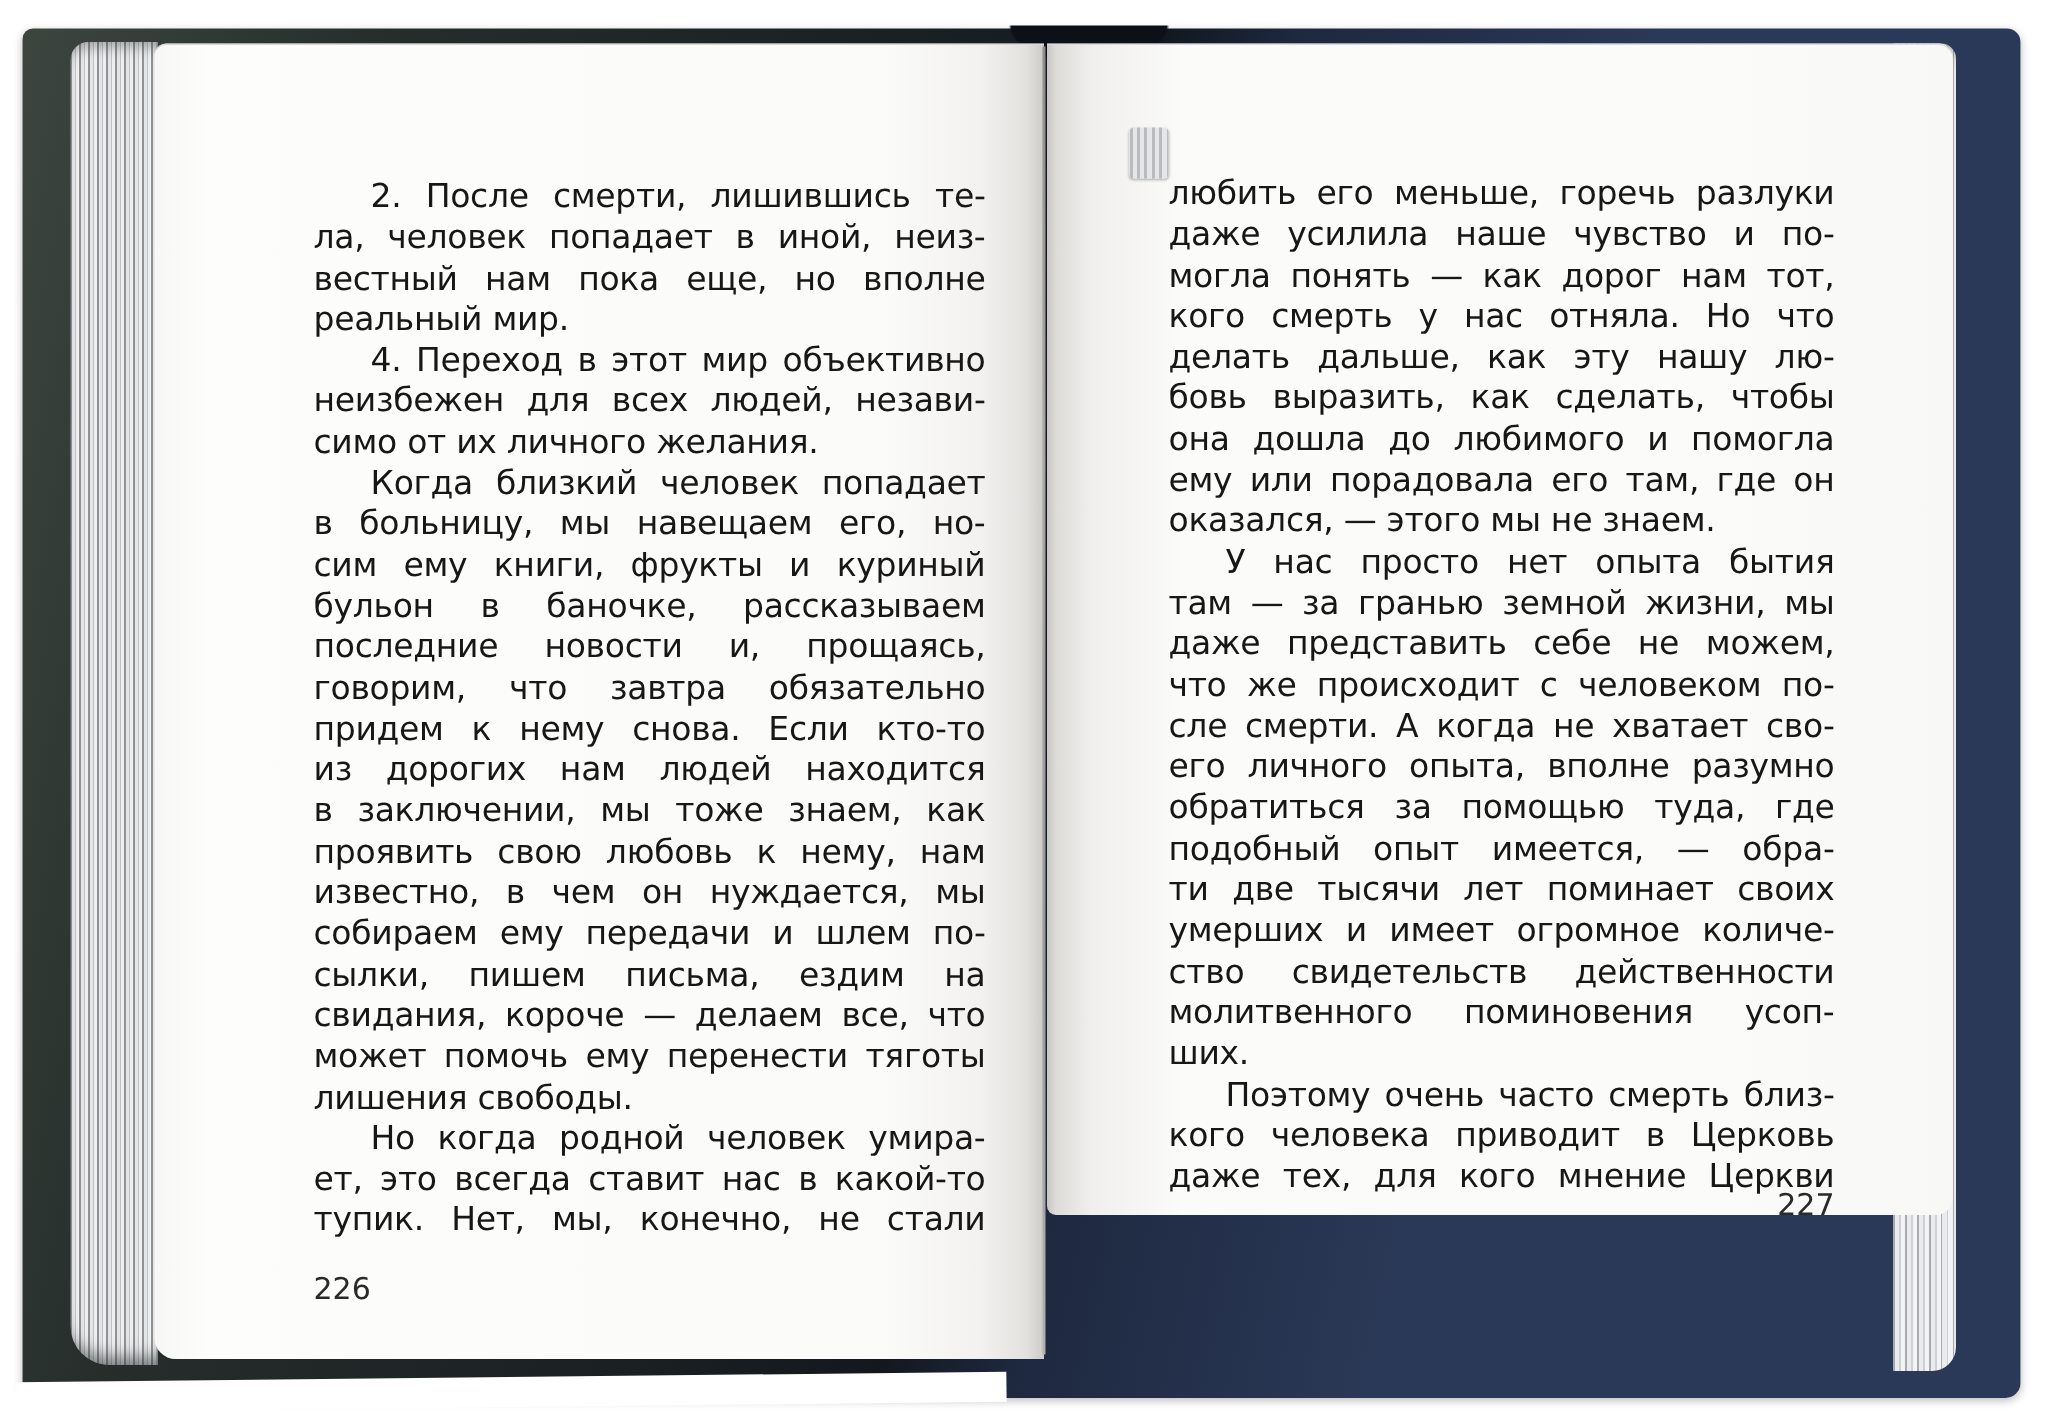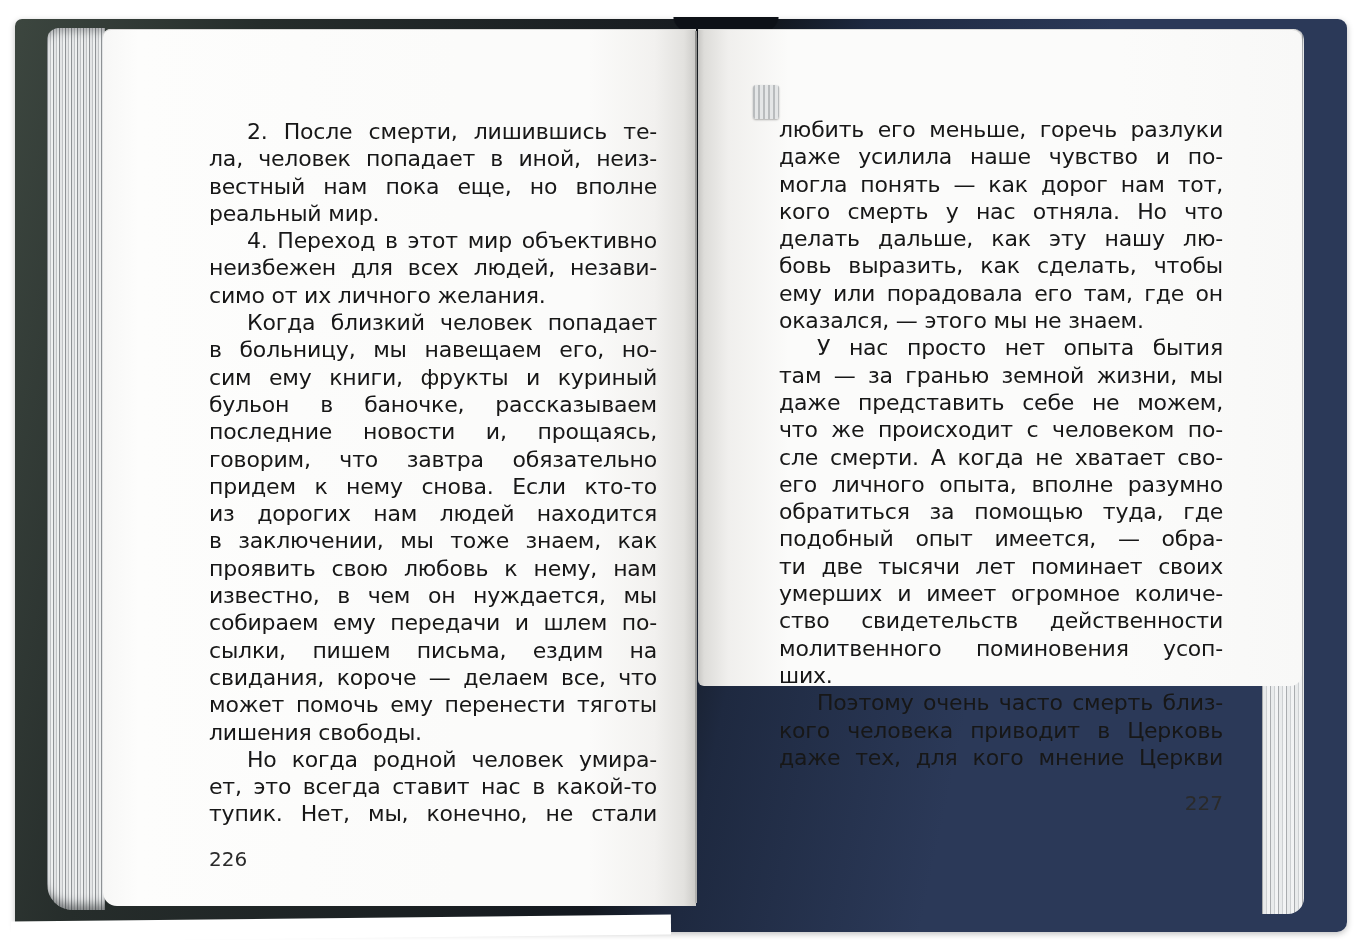--- a/index.html
+++ b/index.html
@@ -42,21 +42,21 @@
          box-shadow:inset 0 10px 8px -6px rgba(50,55,60,0.35);}
 
   
   .page{position:absolute;top:10px;color:var(--text-color);}
   .page-left{left:88px;width:593px;height:877px;
          border-radius:8px 0 0 14px;
          background:linear-gradient(to right,
             #f7f7f6 0%,#fdfdfc 6%,var(--page-color) 60%,#fbfbfa 82%,
             #f2f1ef 93%,#e2e1de 98%,#cbcac7 100%);
          box-shadow:inset 0 1px 0 #d9d9d7;}
-  .page-right{left:683px;width:604px;height:657px;
+  .page-right{left:683px;width:604px;height:781px;
          border-radius:0 10px 12px 6px;
          background:linear-gradient(to left,
             #f8f8f7 0%,var(--page-color) 30%,#fbfbfa 85%,
             #f0efed 95%,#dddcd9 99%,#c7c6c3 100%);
          box-shadow:inset 0 1px 0 #dcdcda;}
 
   
   .spine-line{position:absolute;left:680px;top:12px;width:2px;height:872px;
          background:linear-gradient(to bottom,#8e8e8c,#a7a7a5 30%,#9a9a98 70%,#b0b0ae);}
   .spine-notch{position:absolute;left:648px;top:-2px;width:126px;height:30px;
@@ -127,20 +127,21 @@
     </div>
 
     <div class="page page-right">
       <div class="text-col text-col-right" id="right-lines">
           <div class="line">любить его меньше, горечь разлуки</div>
           <div class="line">даже усилила наше чувство и по-</div>
           <div class="line">могла понять — как дорог нам тот,</div>
           <div class="line">кого смерть у нас отняла. Но что</div>
           <div class="line">делать дальше, как эту нашу лю-</div>
           <div class="line">бовь выразить, как сделать, чтобы</div>
+          <div class="line">она дошла до любимого и помогла</div>
           <div class="line">ему или порадовала его там, где он</div>
           <div class="line end">оказался, — этого мы не знаем.</div>
           <div class="line indent">У нас просто нет опыта бытия</div>
           <div class="line">там — за гранью земной жизни, мы</div>
           <div class="line">даже представить себе не можем,</div>
           <div class="line">что же происходит с человеком по-</div>
           <div class="line">сле смерти. А когда не хватает сво-</div>
           <div class="line">его личного опыта, вполне разумно</div>
           <div class="line">обратиться за помощью туда, где</div>
           <div class="line">подобный опыт имеется, — обра-</div>

